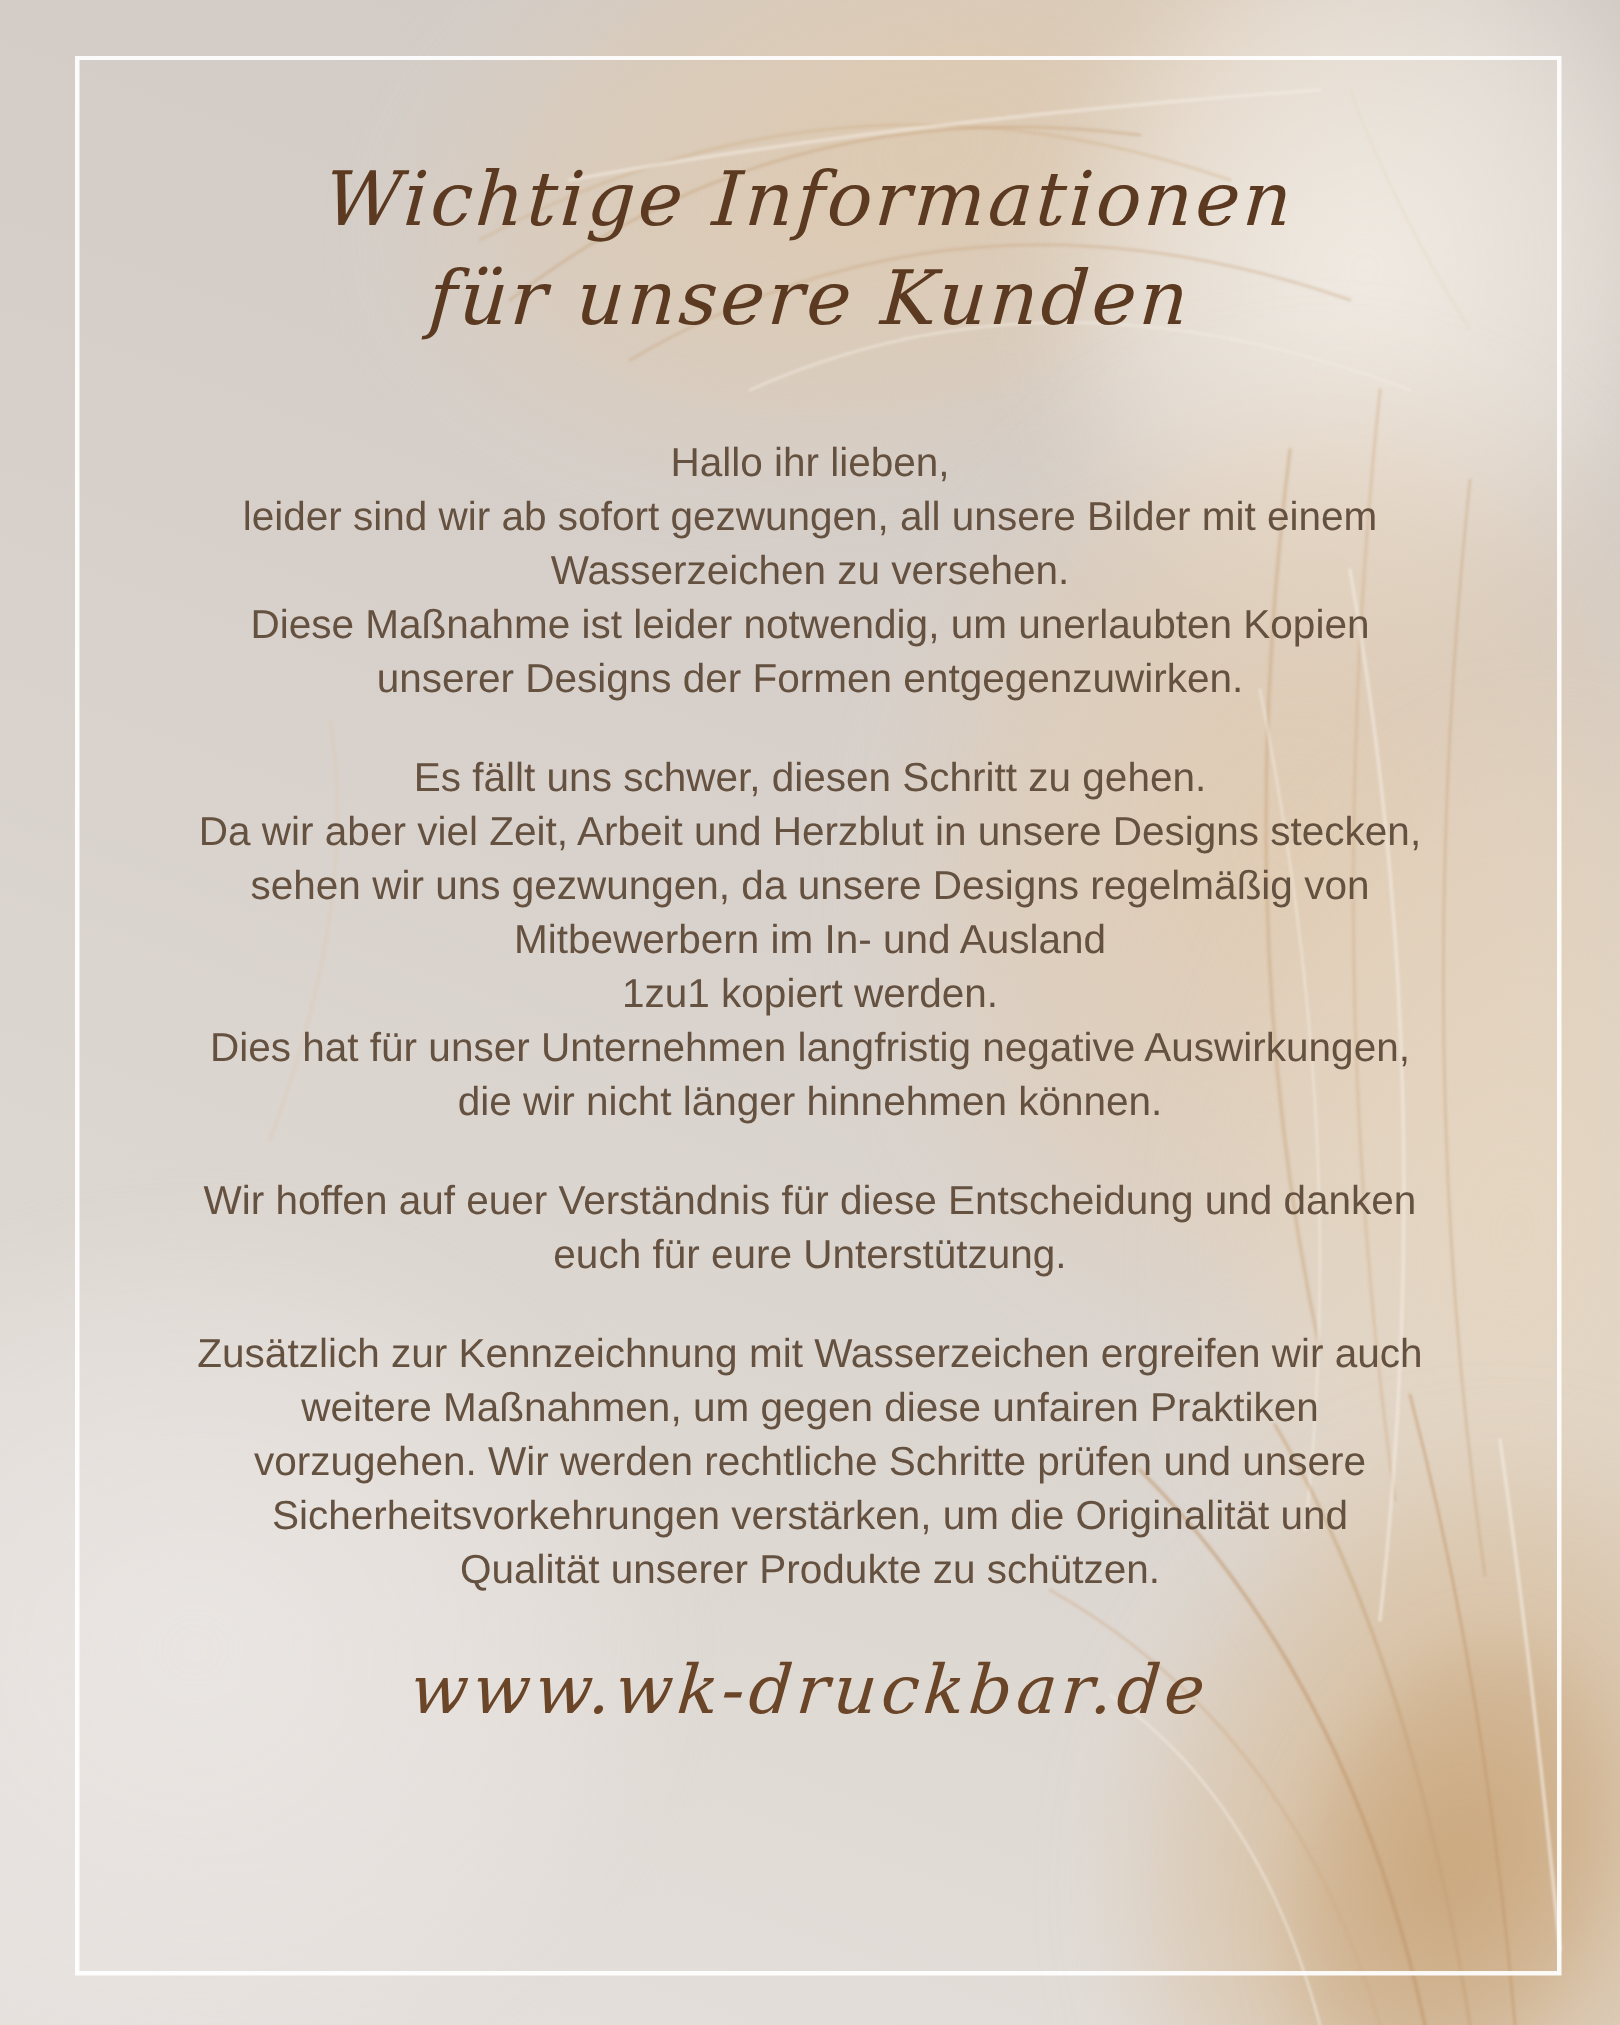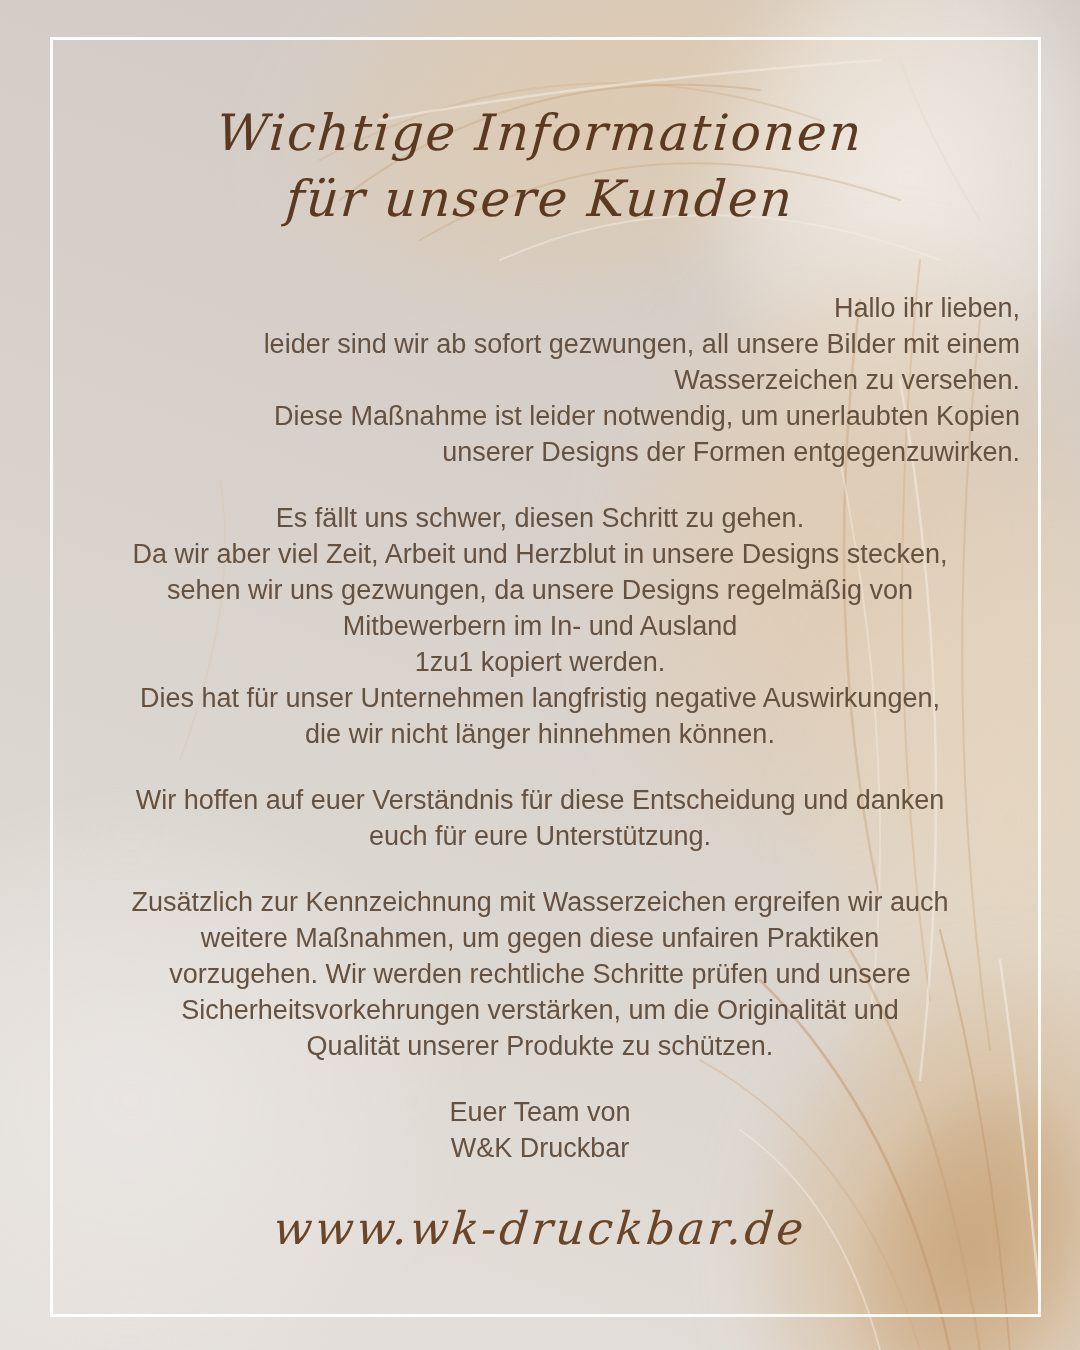--- a/index.html
+++ b/index.html
@@ -96,21 +96,21 @@
   }
   .title .title-line { display: block; transform: skewX(-4deg); }
 
   .para {
     margin: 30px 0 0 0;
     font-size: 27px;
     line-height: 36px;
     color: #655140;
     white-space: pre-line;
   }
-  .para:first-of-type { margin-top: 0; text-align: right; }
+  .para:first-of-type { margin-top: 0; }
 
   .signature {
     margin-top: 30px;
     font-size: 27px;
     line-height: 36px;
     color: #655140;
     white-space: pre-line;
   }
 
   .website {
@@ -193,19 +193,17 @@
 
     <p class="para">Wir hoffen auf euer Verständnis für diese Entscheidung und danken
 euch für eure Unterstützung.</p>
 
     <p class="para">Zusätzlich zur Kennzeichnung mit Wasserzeichen ergreifen wir auch
 weitere Maßnahmen, um gegen diese unfairen Praktiken
 vorzugehen. Wir werden rechtliche Schritte prüfen und unsere
 Sicherheitsvorkehrungen verstärken, um die Originalität und
 Qualität unserer Produkte zu schützen.</p>
 
-    <div class="signature">Euer Team von
-W&amp;K Druckbar</div>
 
     <div class="website">www.wk-druckbar.de</div>
 
   </div>
 </div>
 
 </body></html>

